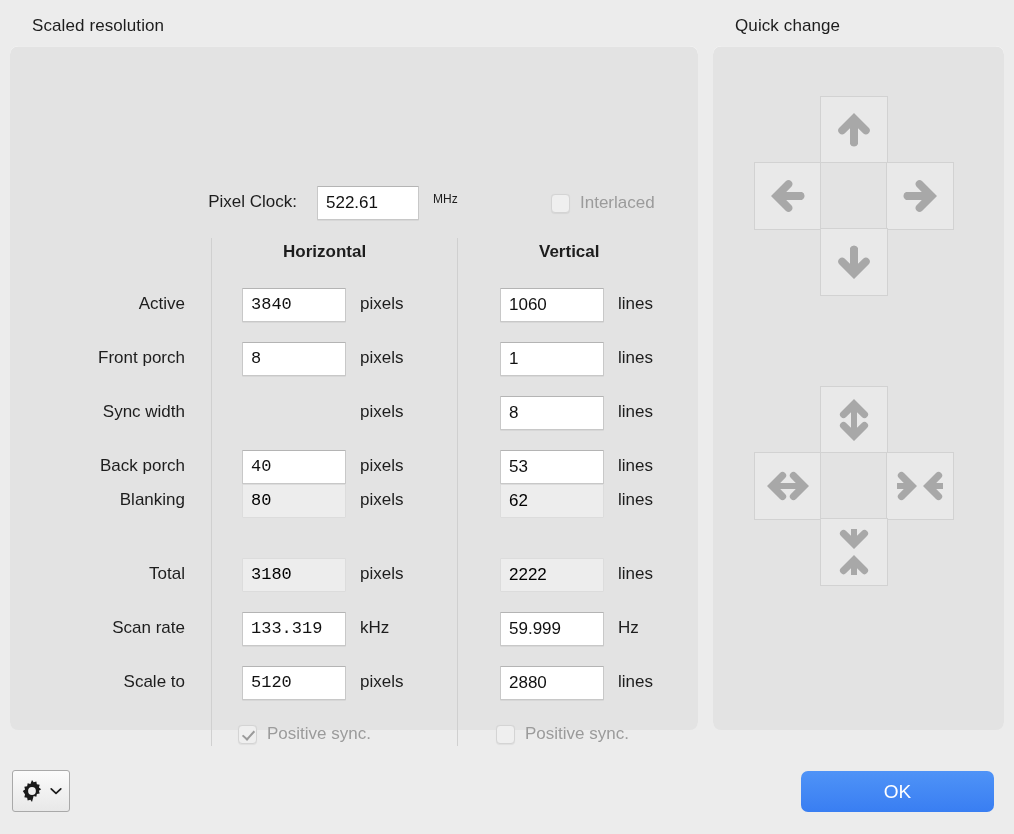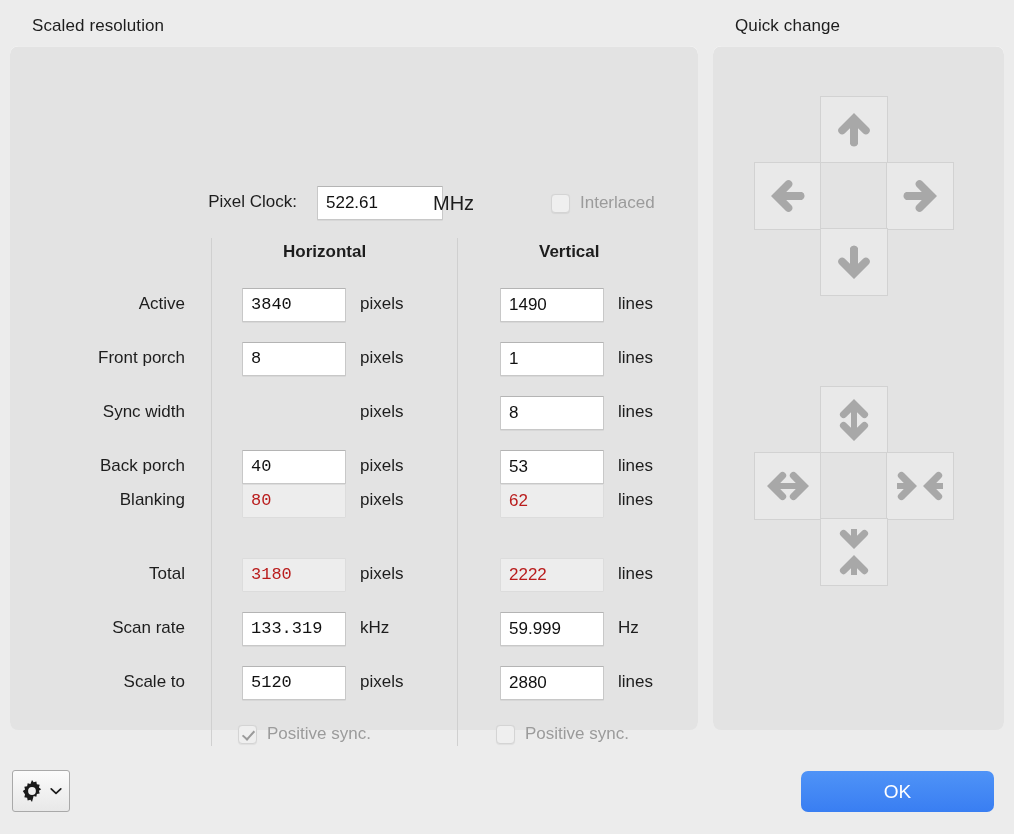--- a/index.html
+++ b/index.html
@@ -53,26 +53,26 @@
     position: absolute;
     left: 0px; top: 6px;
     width: 287px;
     text-align: right;
     font-size: 17px;
     color: #1d1d1d;
   }
   #pixelclock-input {
     position: absolute;
     left: 307px; top: 0px;
-    width: 126px; height: 34px;
+    width: 102px; height: 34px;
   }
   #pixelclock-unit {
     position: absolute;
     left: 423px; top: 6px;
-    font-size: 20px;
+    font-size: 12px;
     color: #1d1d1d;
   }
   #interlaced-check {
     position: absolute;
     left: 541px; top: 7px;
     display: flex; align-items: center; gap: 10px;
   }
 
   
   .cbox {
@@ -134,21 +134,21 @@
     padding: 0 0 0 8px;
     line-height: 32px;
     box-shadow: 0 1px 0 rgba(0,0,0,0.05);
     overflow: hidden;
     white-space: nowrap;
   }
   .fld.h { left: 232px; width: 104px; font-family: Liberation Mono, monospace; }
   .fld.v { left: 490px; width: 104px; }
   .fld.disabled {
     background: #ededed;
-    color: #b91c1c;
+    color: #000000;
     border-color: #dcdcdc;
     box-shadow: none;
   }
   .unit {
     position: absolute;
     top: 6px;
     font-size: 17px;
     color: #1d1d1d;
     white-space: nowrap;
   }
@@ -232,21 +232,21 @@
       </div>
     </div>
 
     <div class="col-head" id="head-horizontal">Horizontal</div>
     <div class="col-head" id="head-vertical">Vertical</div>
 
     <div class="row" style="top:242px">
       <div class="row-label">Active</div>
       <div class="fld h">3840</div>
       <div class="unit h">pixels</div>
-      <div class="fld v">1490</div>
+      <div class="fld v">1060</div>
       <div class="unit v">lines</div>
     </div>
 
     <div class="row" style="top:296px">
       <div class="row-label">Front porch</div>
       <div class="fld h">8</div>
       <div class="unit h">pixels</div>
       <div class="fld v">1</div>
       <div class="unit v">lines</div>
     </div>

